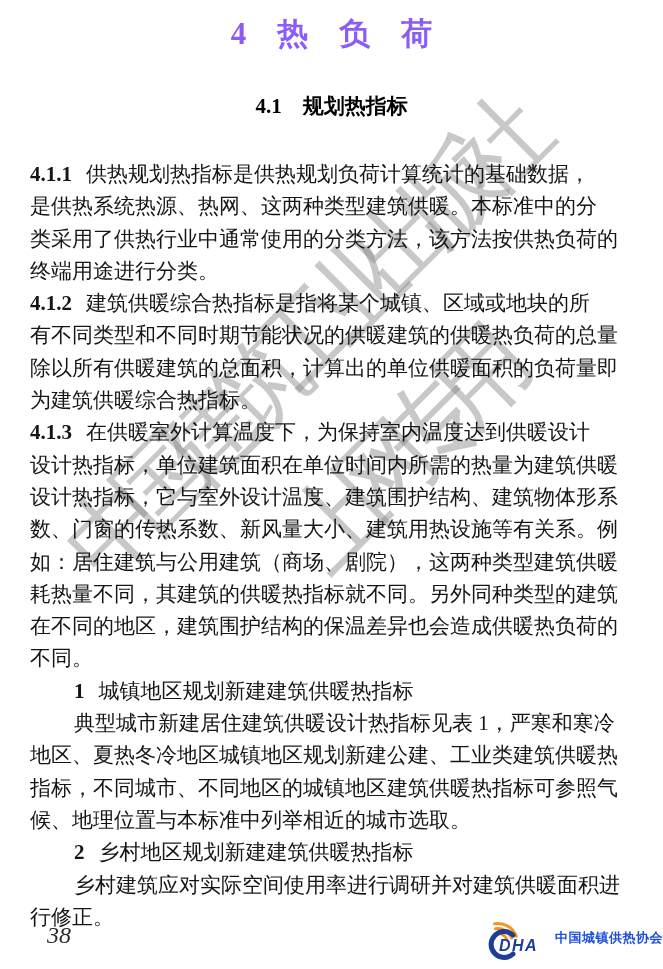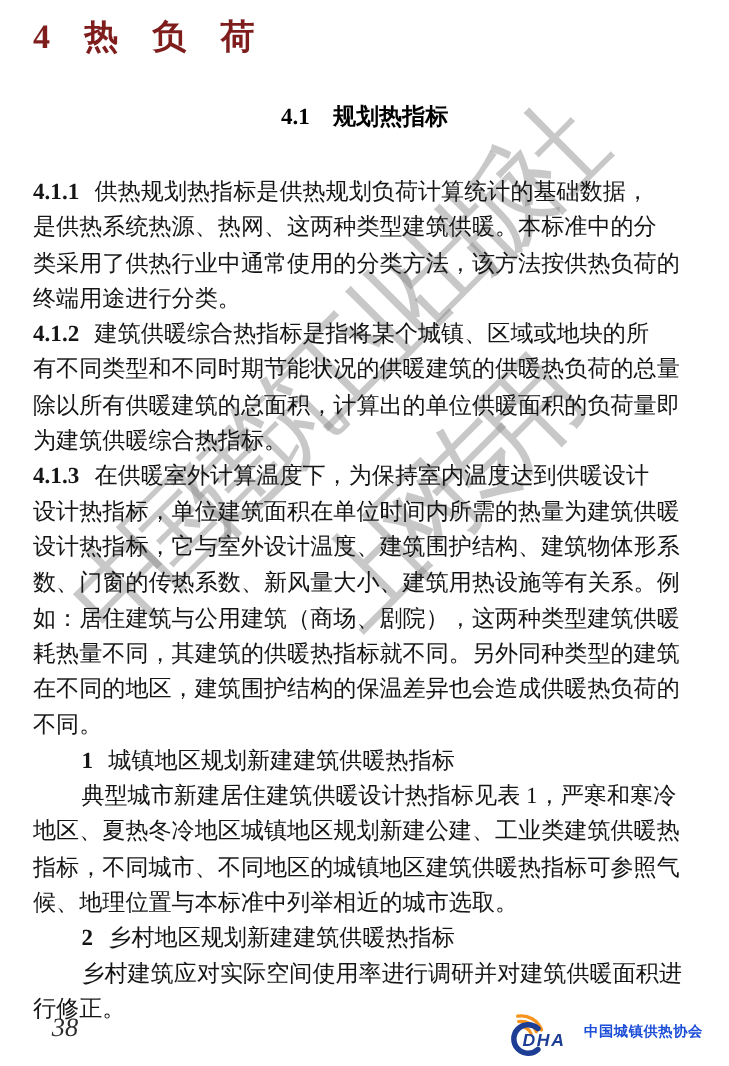--- a/index.html
+++ b/index.html
@@ -18,38 +18,38 @@
     font-family:"DejaVu Sans","Liberation Sans",sans-serif;
     font-weight:400;color:rgba(134,134,134,0.45);
     white-space:nowrap;line-height:95px;font-size:95px;letter-spacing:-27px;
     text-align:center;transform:rotate(-45deg);transform-origin:center center;
   }
   .wm-publisher{left:-22px;top:299px;width:640px}
   .wm-usage{left:250px;top:409px;width:300px}
   
   .content{position:relative;z-index:1;padding:0 30px}
   h1.chapter{
-    margin:16px 0 0;font-size:31px;line-height:36px;
-    font-weight:bold;color:#7f1d1d;
+    margin:16px 0 0;text-align:center;font-size:31px;line-height:36px;
+    font-weight:bold;color:#8b5cf6;
   }
   h2.section{
     margin:41px 0 0;text-align:center;font-size:21px;line-height:26px;
     font-weight:bold;color:#000;
   }
   .bodytext{margin-top:39px;font-size:21px;line-height:32.3px;color:#151515}
   .bodytext .line{white-space:nowrap}
   .bodytext .line.ind{padding-left:44px}
   .bodytext b{font-weight:bold;margin-right:14px}
   
   .pagenum{
     position:absolute;left:47px;top:922px;z-index:1;
     font-style:italic;font-size:24px;color:#2b2b2b;
   }
   .logo{
-    position:absolute;right:24px;top:916px;z-index:1;
+    position:absolute;right:0;top:916px;z-index:1;
     display:flex;align-items:center;
   }
   .logo-name{
     margin-left:5px;font-family:Liberation Sans, sans-serif;
     font-weight:bold;font-size:13px;letter-spacing:0.5px;color:#1d4ed8;
     white-space:nowrap;
   }
 </style>
 </head>
 <body>

